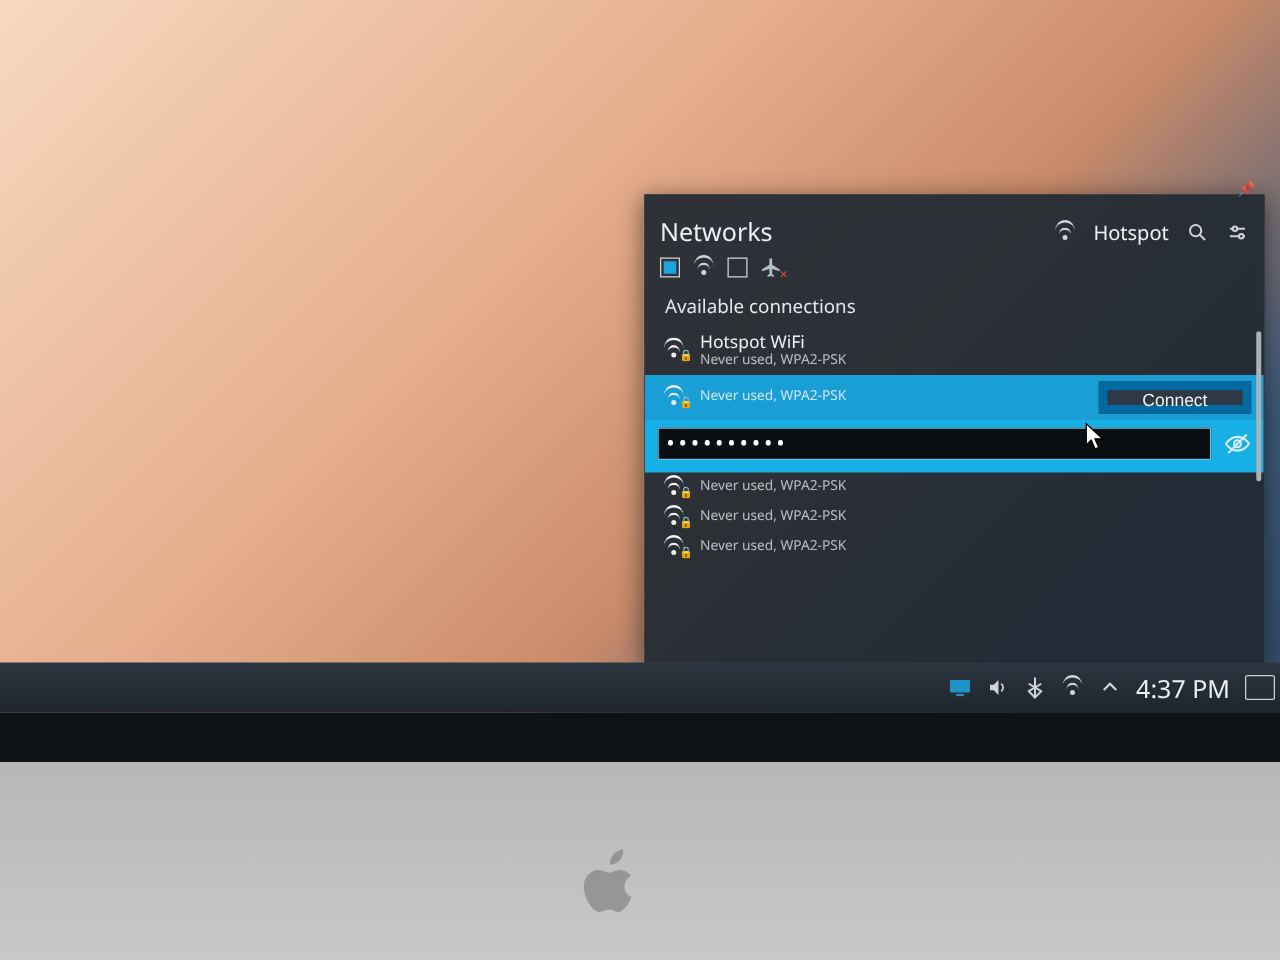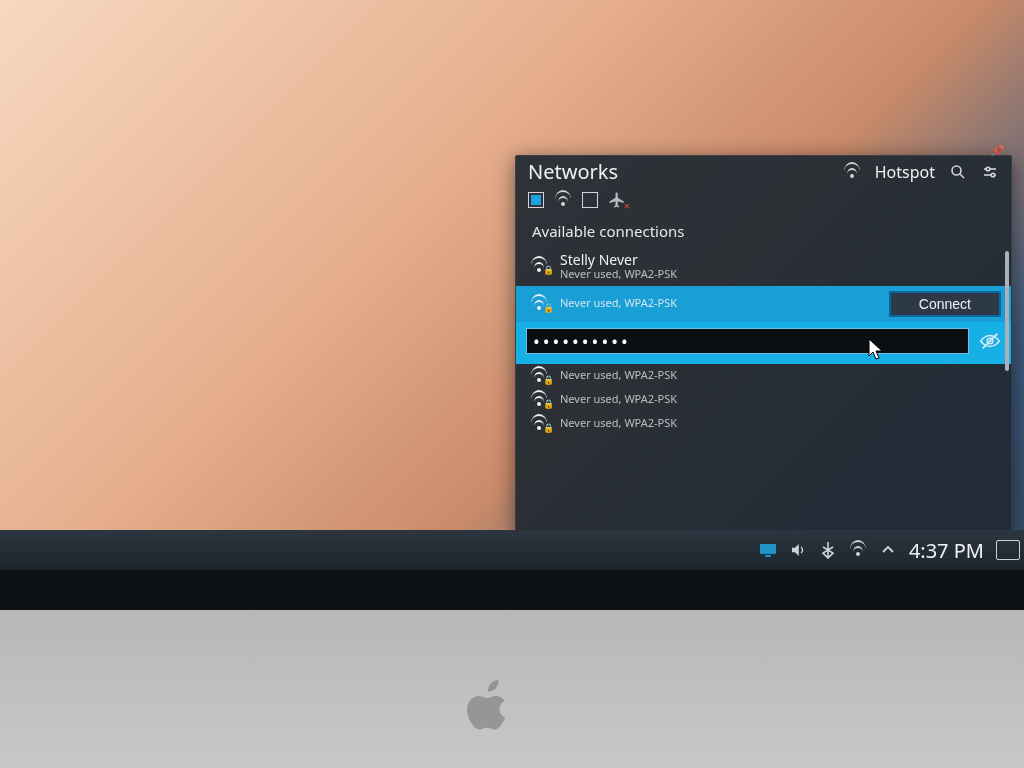--- a/index.html
+++ b/index.html
@@ -8,21 +8,21 @@
   #wallpaper{position:absolute;inset:0;
     background:
       linear-gradient(135deg,#f7d9c0 0%,#e5ad8d 35%,#c88a6a 55%,#3e5a7b 75%,#2a3f57 100%);
   }
   
   #popup{position:absolute;right:12px;top:155px;width:495px;height:375px;
     background:rgba(32,41,50,.93);border:1px solid rgba(255,255,255,.08);
     box-shadow:0 4px 20px rgba(0,0,0,.5);border-radius:2px;
     display:flex;flex-direction:column;}
   #popup-header{display:flex;align-items:center;justify-content:space-between;
-    padding:2px 12px 2px 12px;}
+    padding:16px 12px 2px 12px;}
   #popup-title{font-size:20px;font-weight:400;}
   #popup-header-right{display:flex;align-items:center;gap:14px;justify-content:space-between;}
   .hdr-icon{width:18px;height:18px;display:flex;align-items:center;justify-content:center;
     opacity:.85;cursor:pointer;}
   #popup-pin{position:absolute;right:6px;top:-14px;opacity:.6;font-size:12px;}
   
   #popup-toolbar{display:flex;align-items:center;gap:10px;padding:4px 12px 8px 12px;}
   .tb-chk{width:14px;height:14px;border:1px solid #cfd6dc;display:inline-block;position:relative;}
   .tb-chk.on::after{content:"";position:absolute;inset:2px;background:#1ea5e0;}
   .tb-ico{display:flex;align-items:center;justify-content:center;width:18px;height:18px;opacity:.85;}
@@ -35,21 +35,21 @@
   #conn-list{flex:1;overflow:hidden;position:relative;}
   #conn-scroll{position:absolute;right:2px;top:4px;width:4px;height:120px;background:#aab1b8;border-radius:2px;}
   .conn-row{display:flex;align-items:center;gap:8px;padding:5px 10px;}
   .conn-row .sig{width:26px;display:flex;align-items:center;justify-content:center;position:relative;}
   .sig .lock{position:absolute;right:-3px;bottom:-3px;font-size:9px;}
   .conn-text{flex:1;display:flex;flex-direction:column;line-height:1.15;}
   .conn-name{font-size:14px;}
   .conn-sub{font-size:11px;opacity:.72;}
   .conn-row.selected{background:#199fd6;}
   .conn-row.selected .conn-sub{opacity:.85;}
-  .connect-btn{border:2px solid #0369a1;background:#2d3944;height:26px;padding:0 28px;
+  .connect-btn{border:7px solid #0369a1;background:#2d3944;height:26px;padding:0 28px;
     font-size:14px;color:#eef1f4;cursor:pointer;}
   
   #pwd-wrap{background:#16b0e6;padding:6px 10px 10px 10px;display:flex;align-items:center;gap:10px;}
   #pwd-input{flex:1;height:24px;background:#0a0f13;border:1px solid #6fbfe2;color:#fff;
     font-size:18px;letter-spacing:3px;padding:0 6px;font-family:inherit;}
   .eye-off{width:22px;height:22px;opacity:.9;cursor:pointer;}
   
   #cursor{position:absolute;right:138px;top:338px;pointer-events:none;}
   
   #taskbar{position:absolute;left:0;right:0;bottom:198px;height:40px;
@@ -130,21 +130,21 @@
     <div class="conn-row">
       <span class="sig">
           <span class="wifi">
             <b></b>
             <b></b>
             <b></b>
           </span>
           <span class="lock">🔒</span>
         </span>
       <span class="conn-text">
-        <span class="conn-name">Stelly Never</span>
+        <span class="conn-name">Hotspot WiFi</span>
         <span class="conn-sub">Never used, WPA2-PSK</span>
       </span>
     </div>
 
     <div class="conn-row selected">
       <span class="sig">
           <span class="wifi">
             <b></b>
             <b></b>
             <b></b>

